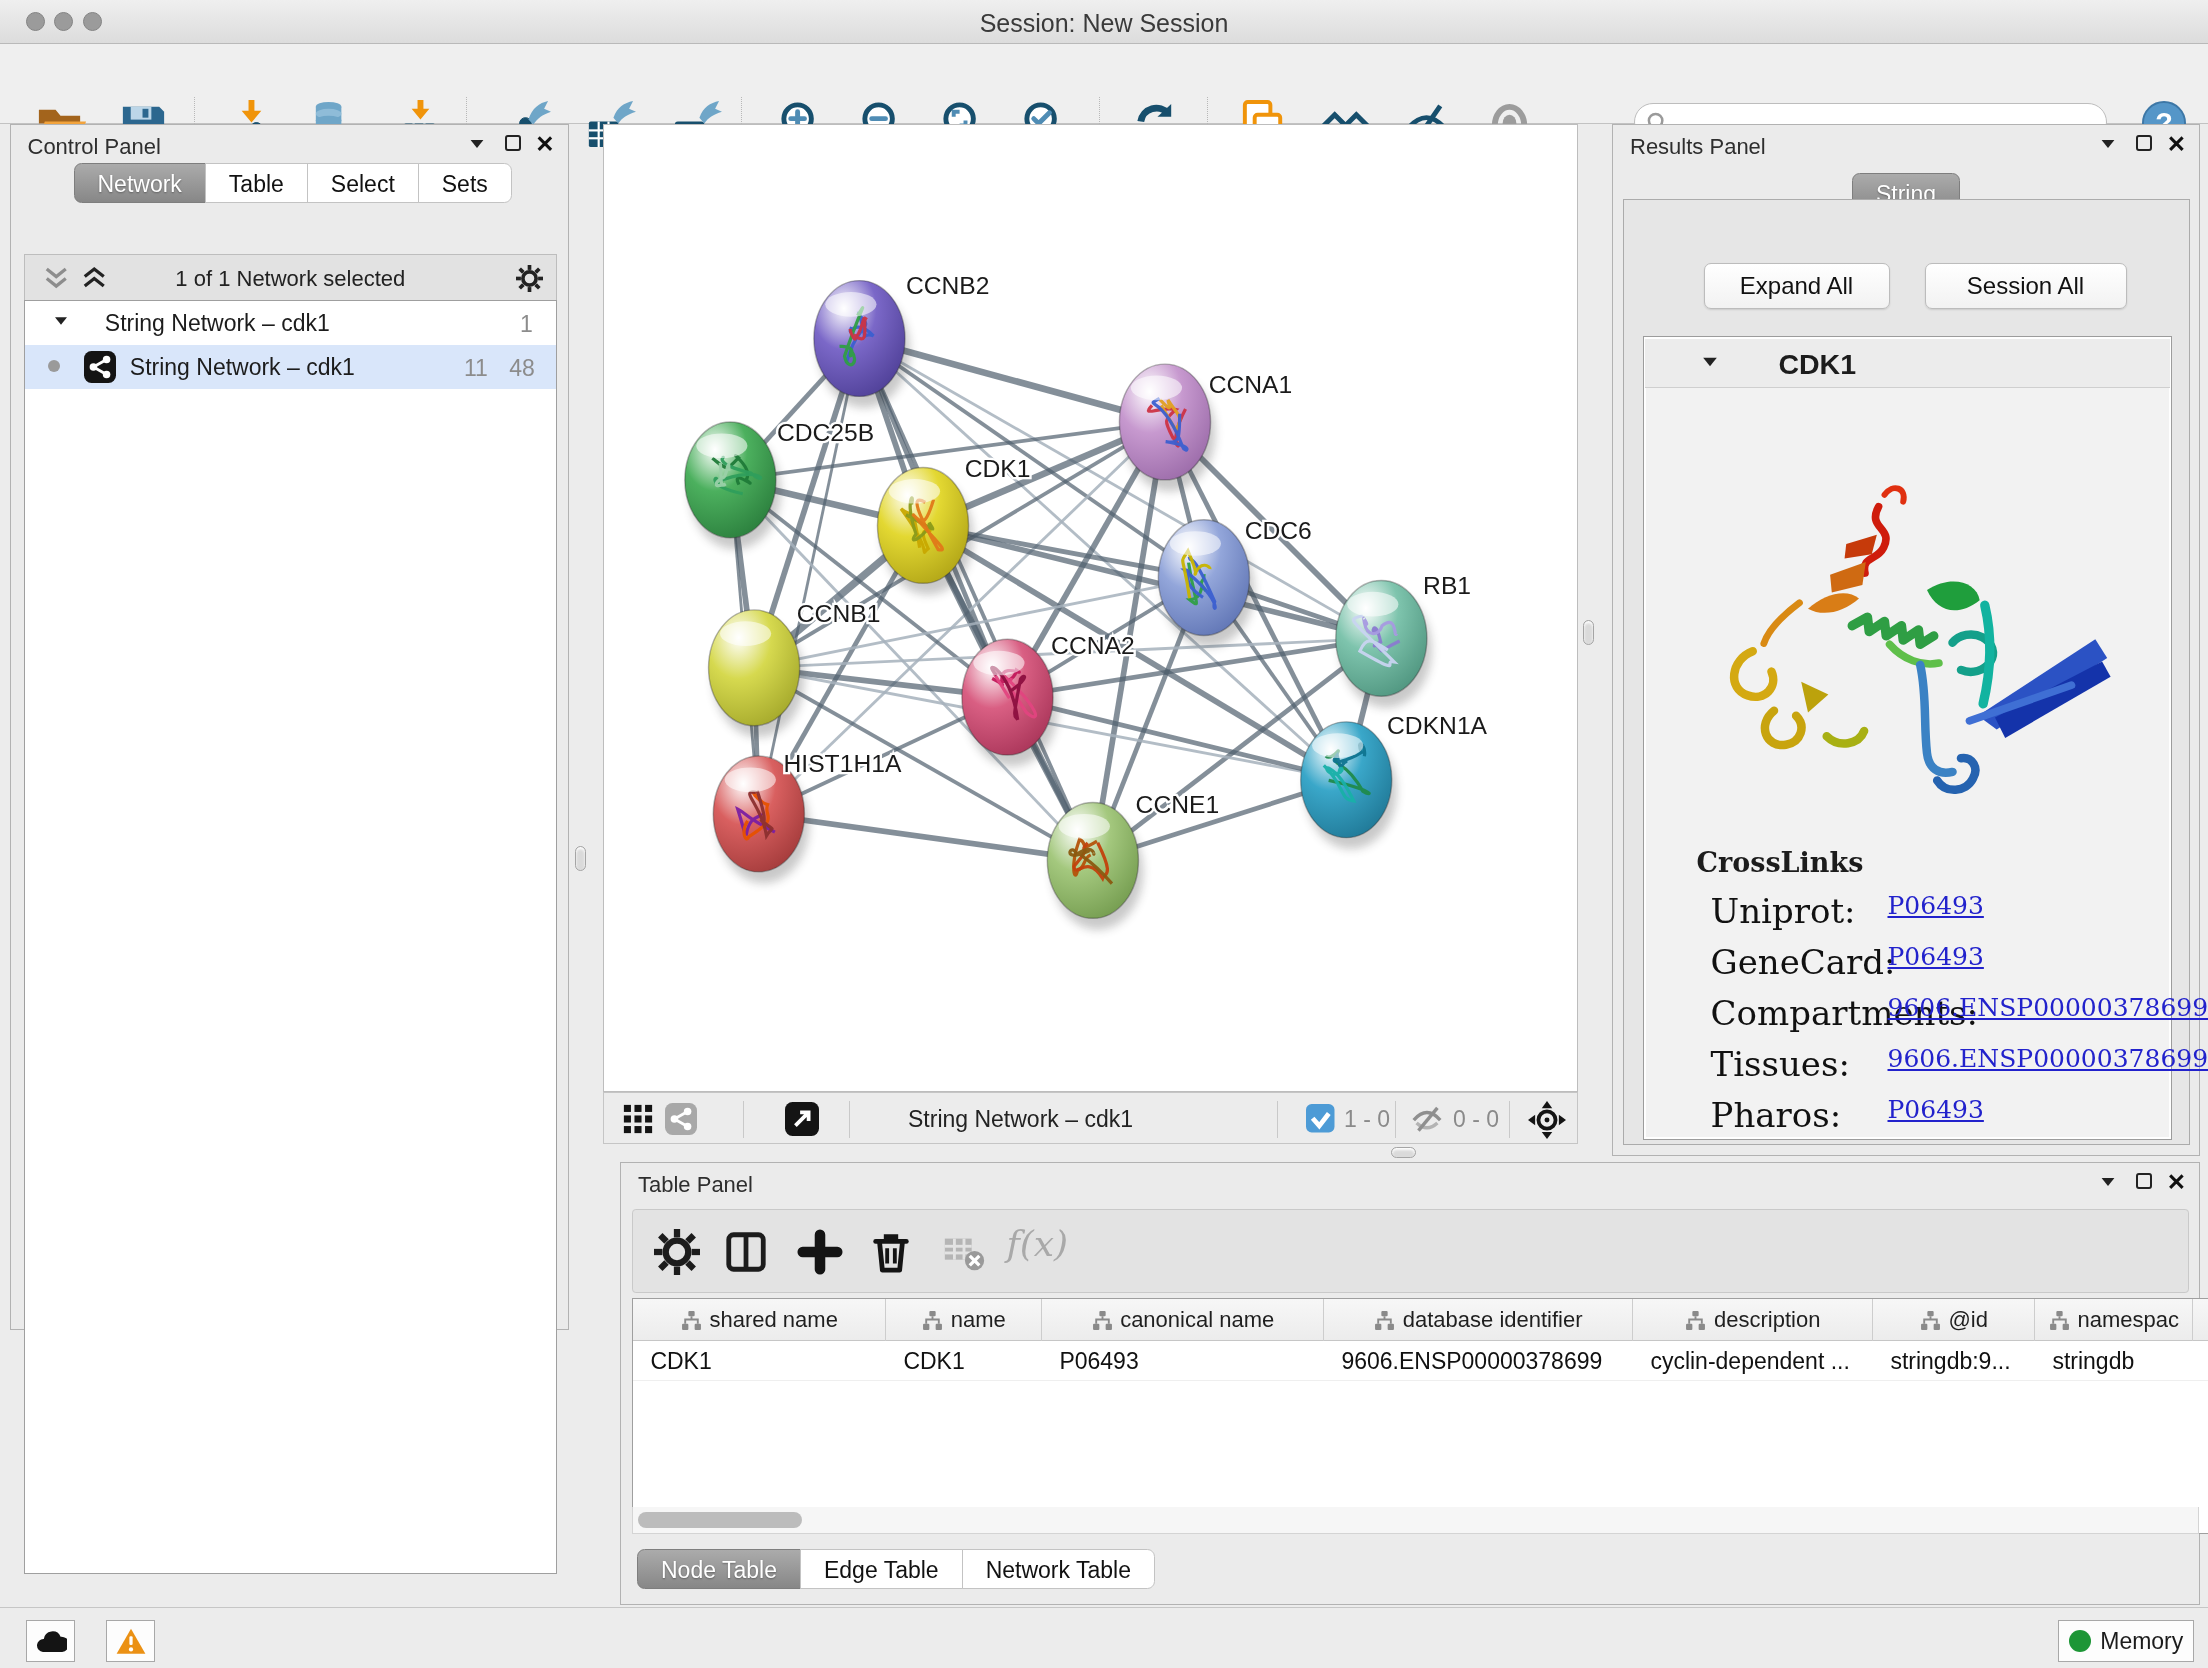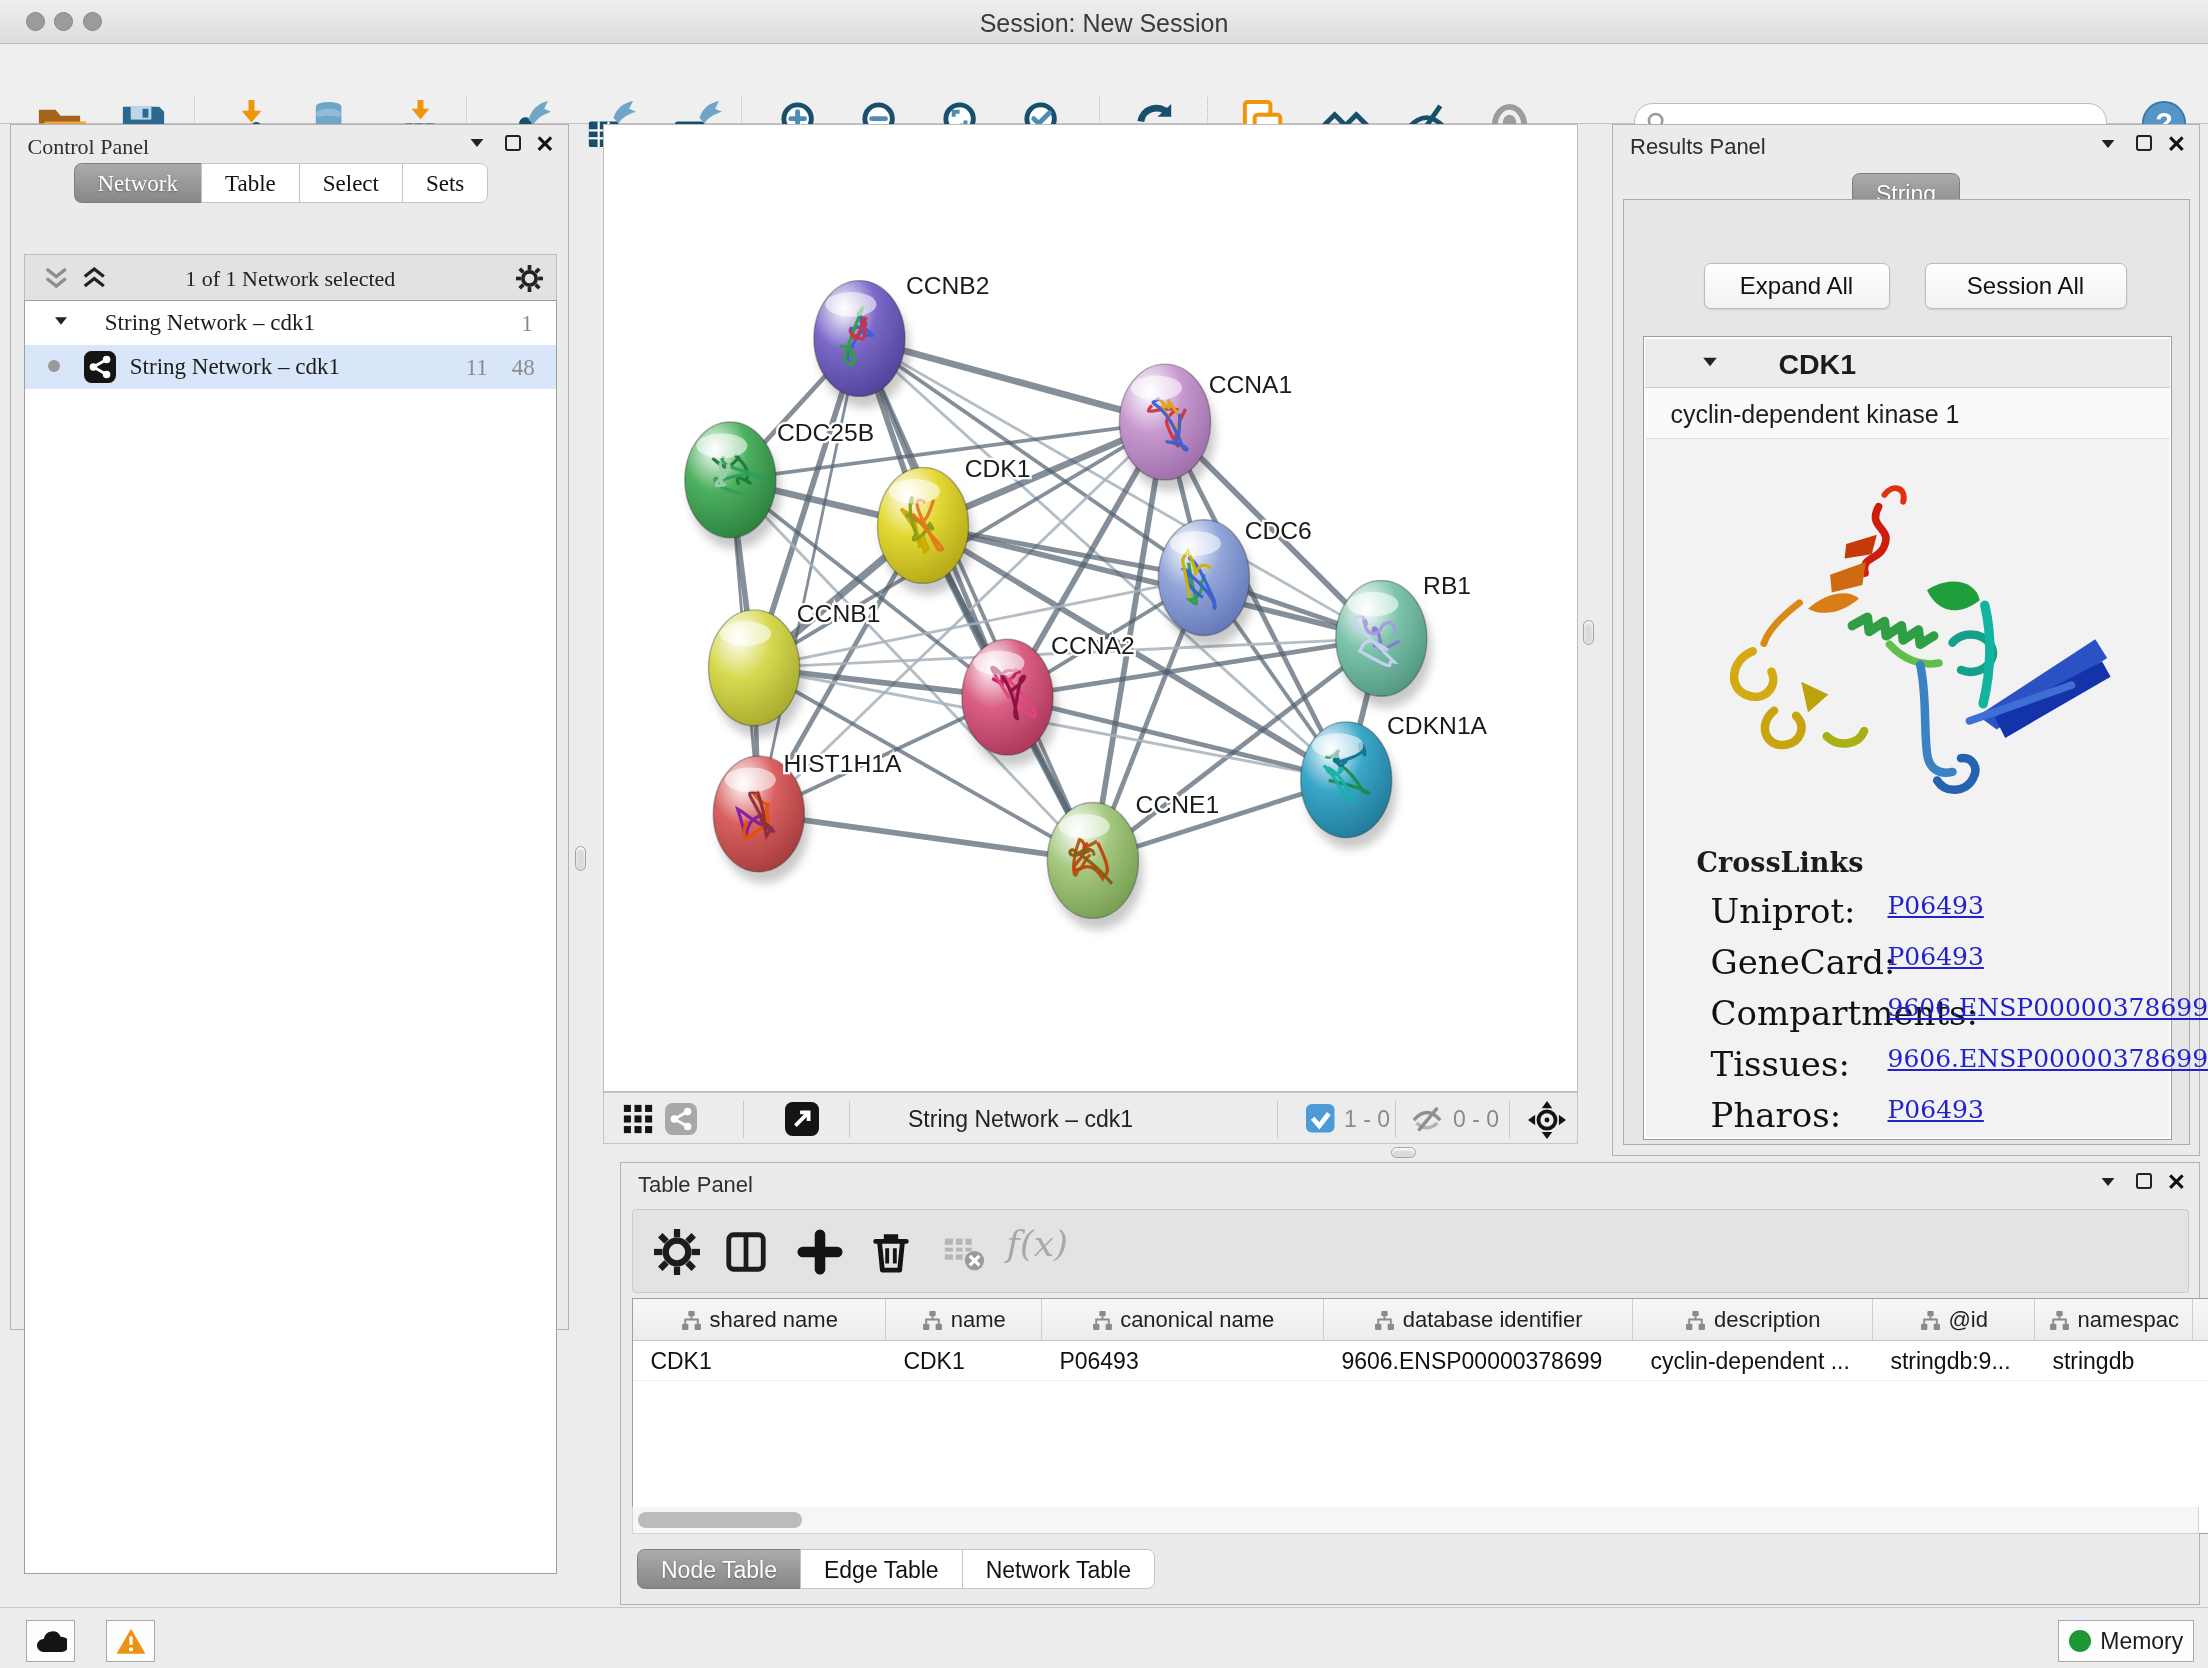--- a/index.html
+++ b/index.html
@@ -262,21 +262,21 @@
   </div>
   <div class="helpbtn">
     <svg viewBox="0 0 46 46">
         <circle cx="23" cy="23" r="22" fill="#5596c8"></circle>
         <circle cx="23" cy="23" r="22" fill="none" stroke="#3d77a6" stroke-width="2"></circle>
         <text x="23" y="33" text-anchor="middle" font-size="30" font-weight="bold" fill="#fff" font-family="Liberation Sans, sans-serif">?</text>
       </svg>
   </div>
 </div>
 
-<div class="panel" style="left:9.5px; top:124px; width:559px; height:1206px;font-family:Liberation Serif, serif;">
+<div class="panel" style="left:9.5px; top:124px; width:559px; height:1206px;">
   <div class="panel-hdr">
     <span class="panel-title">Control Panel</span>
     <span class="ph-ic" style="left:455px"><span class="tri-down" style="transform:scale(.8)"></span></span>
     <span class="ph-ic" style="left:491px"><span class="float-sq"></span></span>
     <span class="ph-ic" style="left:523px"><span class="close-x">✕</span></span>
   </div>
   <div style="position:absolute; left:63px; top:38px;" id="cp-tabs"><span class="seg-tab sel">Network</span><span class="seg-tab">Table</span><span class="seg-tab">Select</span><span class="seg-tab">Sets</span></div>
 
   <div class="cp-status">
     <svg class="chev" style="position:absolute;left:17px;top:10.5px" viewBox="0 0 30 26">
@@ -593,23 +593,20 @@
   </div>
   <div class="res-card">
     <span class="btn" style="position:absolute;left:80px;top:63px;width:186px;height:46px;line-height:44px">Expand All</span>
     <span class="btn" style="position:absolute;left:301px;top:63px;width:202px;height:46px;line-height:44px">Session All</span>
 
     <div class="inner-card">
       <div class="sect-hdr">
         <span class="tri-down" style="position:absolute;left:57px;top:18px;transform:scale(.85)"></span>
         <span style="position:absolute;left:133px;top:9.5px;font-size:28.5px;font-weight:bold">CDK1</span>
       </div>
-      <div style="position:absolute;left:1.9px;top:51px;width:525px;height:51px;background:#fafafa;border-bottom:1px solid #e0e0e0">
-        <span style="position:absolute;left:25px;top:12.4px;font-size:25px">cyclin-dependent kinase 1</span>
-      </div>
 
       <svg style="position:absolute;left:28.5px;top:114px" width="476" height="380" viewBox="0 0 560 420">
         <g fill="none" stroke-linecap="round">
           <path d="M250,38 c10,-14 26,-8 22,8" stroke="#e03010" stroke-width="7"></path>
           <path d="M243,52 c-14,26 18,24 6,48 c-8,16 -26,10 -22,30" stroke="#cf1c0c" stroke-width="9"></path>
           <path d="M205,96 l36,-11 l-6,23 l-32,5 z" fill="#c63a0a" stroke="none"></path>
           <path d="M186,132 l42,-15 l-4,27 l-36,9 z" fill="#cf6a12" stroke="none"></path>
           <path d="M160,172 c20,-18 46,-24 60,-12 c-18,16 -42,22 -60,12 z" fill="#d97d16" stroke="none"></path>
           <path d="M150,165 c-16,12 -36,30 -42,48" stroke="#d98a14" stroke-width="8"></path>
           <path d="M95,222 c-26,10 -30,44 -6,52 c20,7 36,-10 28,-28" stroke="#d4a912" stroke-width="10"></path>

